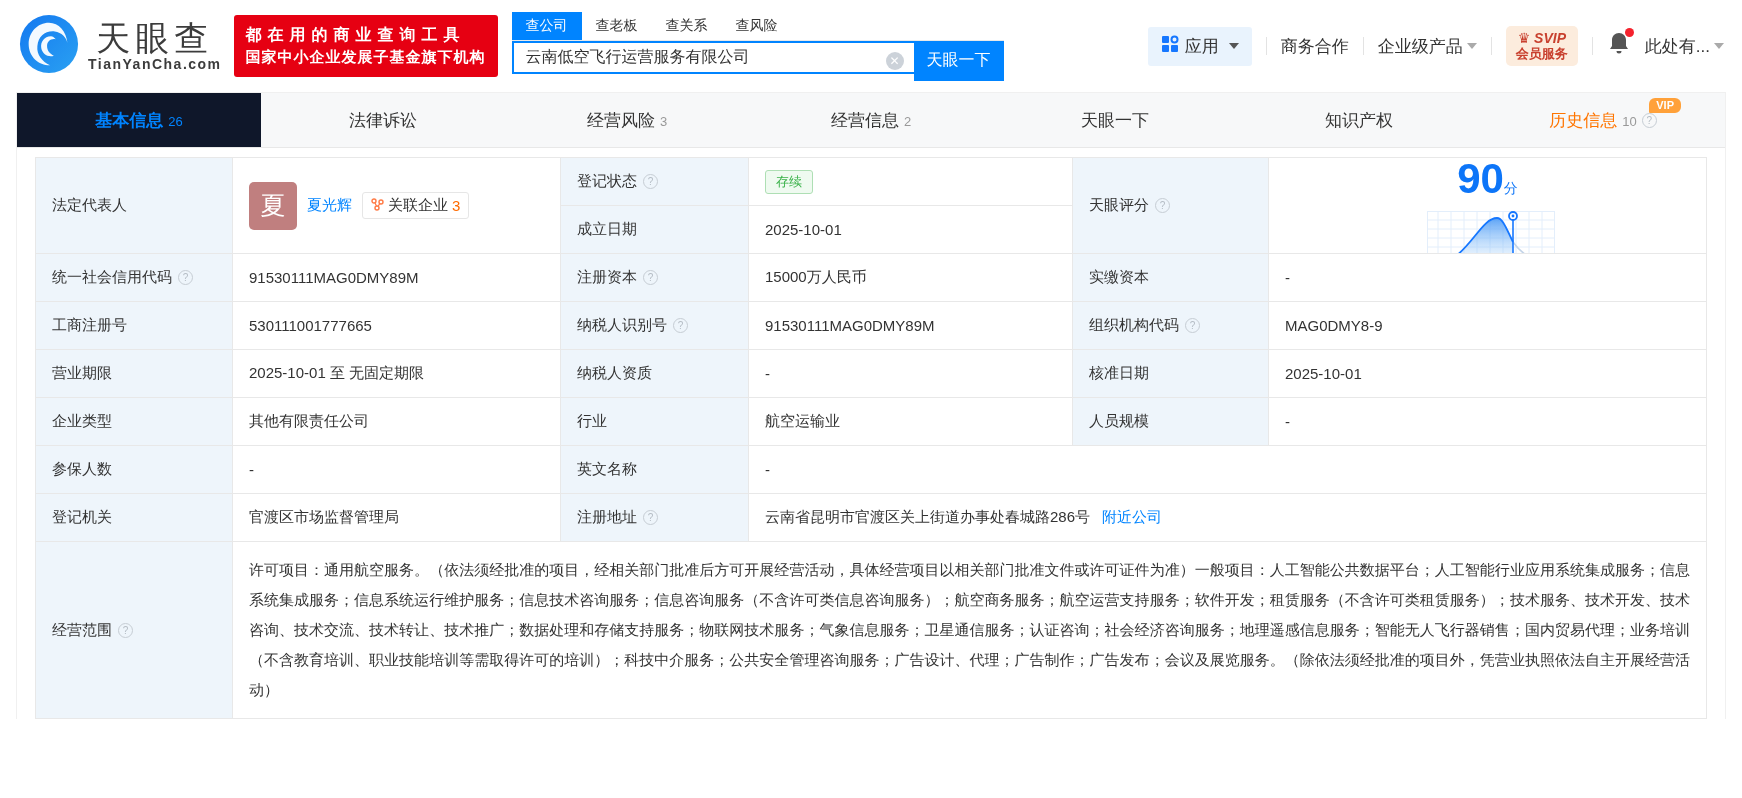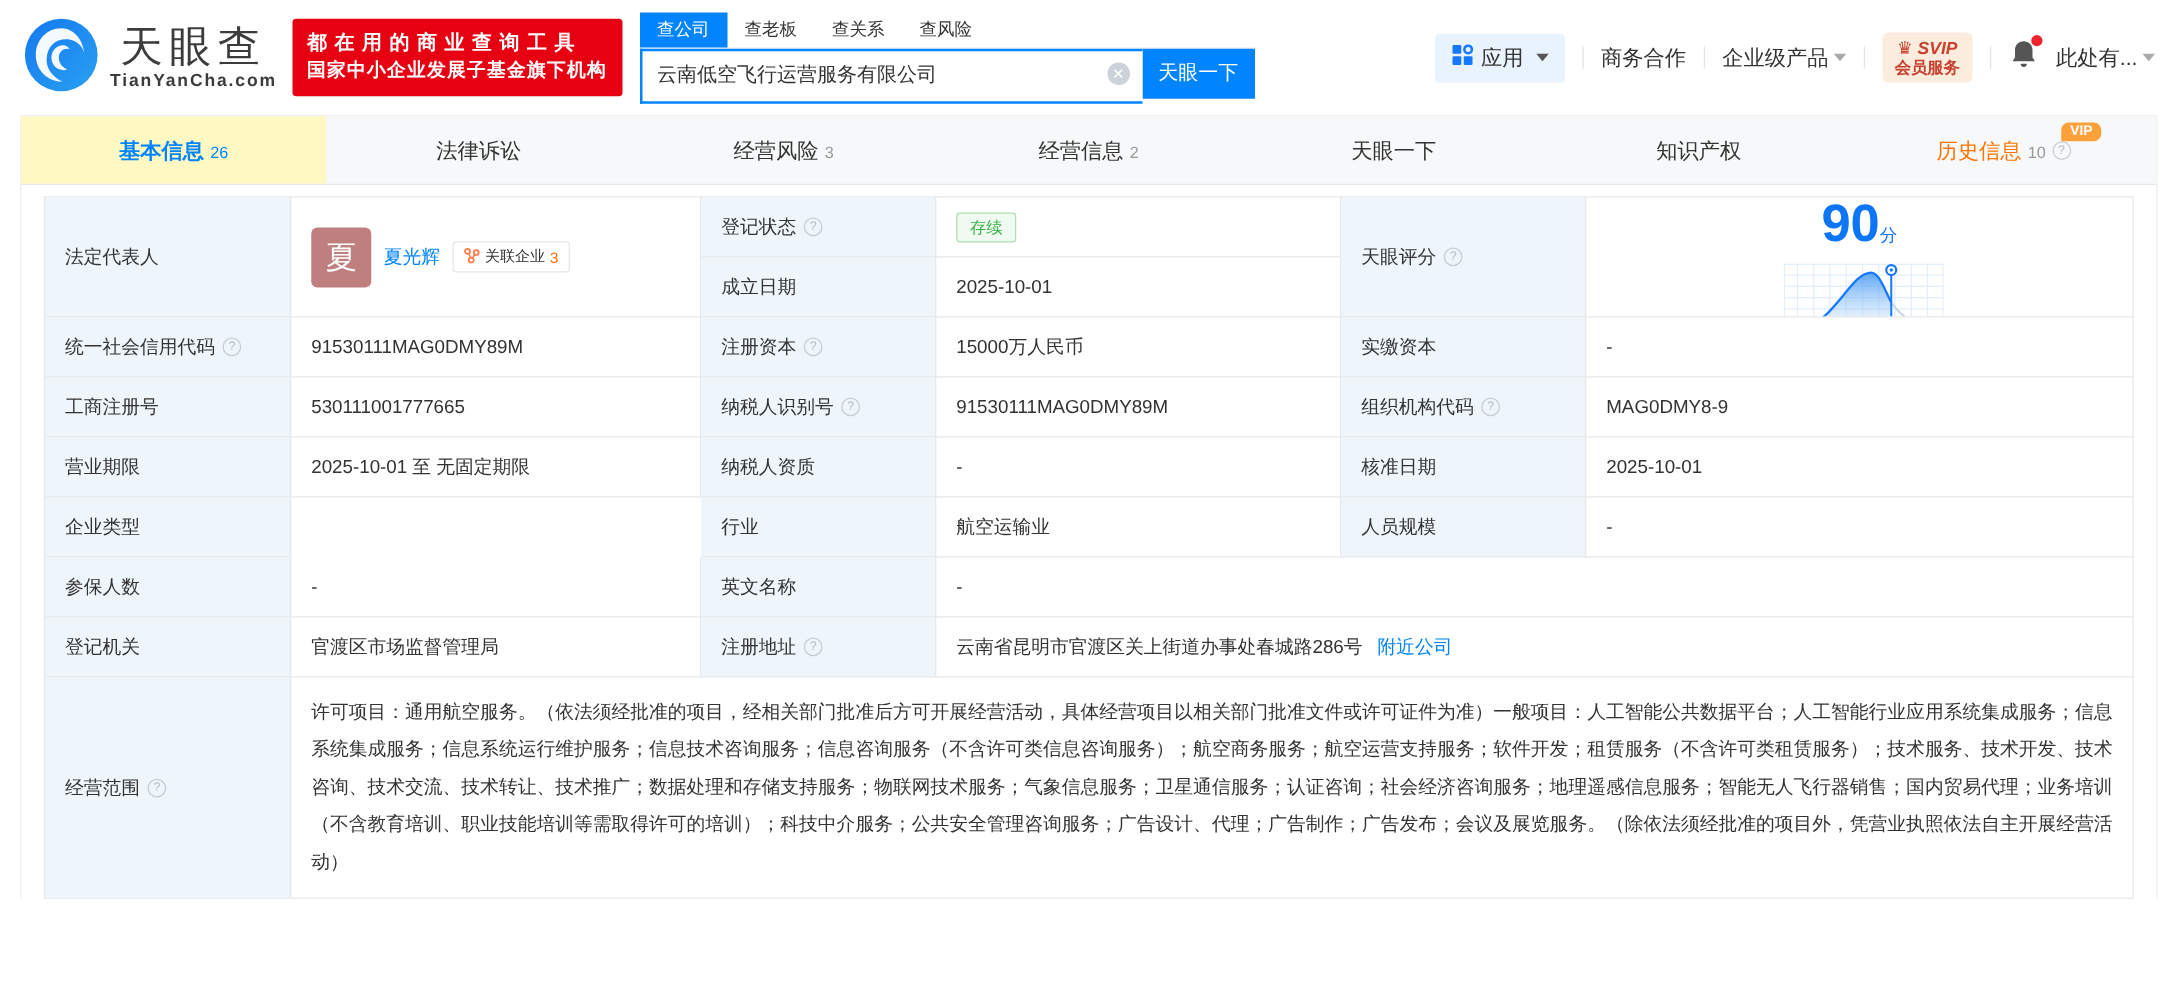--- a/index.html
+++ b/index.html
@@ -13,55 +13,55 @@
   .logo-text .en { font-size:14px; font-weight:bold; color:#3c3c3c; letter-spacing:1.5px; }
   .banner { background:#e60012; color:#fff; margin-left:12px; padding:9px 12px; border-radius:3px; }
   .banner .b1 { font-size:16px; font-weight:bold; letter-spacing:6px; line-height:22px; }
   .banner .b2 { font-size:15px; font-weight:bold; letter-spacing:1px; line-height:22px; }
   .search-area { margin-left:14px; width:492px; }
   .search-tabs { display:flex; align-items:flex-end; border-bottom:1px solid #e9e9e9; }
   .search-tab { font-size:14px; color:#333; padding:5px 14px; cursor:pointer; }
   .search-tab.active { background:#0084ff; color:#fff; }
   .search-row { display:flex; }
   .search-input-wrap { position:relative; flex:1; }
-  .search-input-wrap input { width:100%; height:44px; border:2px solid #0084ff; border-right:none; outline:none; font-size:16px; color:#333; padding:0 34px 0 12px; font-family:Liberation Sans, sans-serif; }
+  .search-input-wrap input { width:100%; height:33px; border:2px solid #0084ff; border-right:none; outline:none; font-size:16px; color:#333; padding:0 34px 0 12px; font-family:Liberation Sans, sans-serif; }
   .clear-btn { position:absolute; right:10px; top:11px; width:18px; height:18px; border-radius:50%; background:#ccd2d9; color:#fff; font-size:12px; line-height:18px; text-align:center; cursor:pointer; }
   .search-btn { width:90px; height:40px; background:#0084ff; color:#fff; border:none; font-size:16px; cursor:pointer; font-family:inherit; }
   .header-right { margin-left:auto; display:flex; align-items:center; gap:14px; white-space:nowrap; }
   .apps-btn { display:flex; align-items:center; gap:6px; background:#e9f3fd; padding:8px 13px; border-radius:3px; cursor:pointer; font-size:17px; color:#333; }
   .caret { display:inline-block; width:0; height:0; border-left:5px solid transparent; border-right:5px solid transparent; border-top:6px solid #555; margin-left:4px; }
   .caret.light { border-top-color:#aaa; }
   .hdr-divider { width:1px; height:18px; background:#e3e3e3; }
   .hdr-link { font-size:17px; color:#333; cursor:pointer; display:flex; align-items:center; }
   .svip { background:#fcecdd; border-radius:5px; padding:4px 10px; text-align:center; cursor:pointer; }
   .svip .l1 { color:#c8402e; font-size:14px; font-weight:bold; font-style:italic; line-height:16px; }
   .svip .l2 { color:#c8402e; font-size:13px; font-weight:bold; line-height:16px; }
   .bell-wrap { position:relative; cursor:pointer; }
   .red-dot { position:absolute; top:-3px; right:-3px; width:9px; height:9px; background:#f5222d; border-radius:50%; }
 
   
   .content { margin:0 16px; border-left:1px solid #f0f0f0; border-right:1px solid #f0f0f0; }
   .tab-bar { display:flex; border-top:1px solid #f0f0f0; border-bottom:1px solid #e8e8e8; background:#f7f8f9; }
   .tab { flex:1; height:54px; display:flex; align-items:center; justify-content:center; gap:5px; cursor:pointer; position:relative; font-size:17px; color:#333; }
-  .tab.active { background:#fef9c3; color:#0084ff; font-weight:bold; }
+  .tab.active { background:#0f172a; color:#0084ff; font-weight:bold; }
   .tab .cnt { font-size:13px; color:#999; font-weight:normal; margin-top:2px; }
   .tab.active .cnt { color:#0084ff; }
   .tab.orange { color:#ff7500; }
   .vip-badge { position:absolute; top:5px; right:calc(50% - 78px); background:#ffa13a; color:#fff; font-size:11px; font-weight:bold; padding:1px 7px 2px; border-radius:6px 6px 6px 1px; }
 
   
   .info-table { margin:9px 18px 0; display:grid; grid-template-columns:197px 328px 188px 324px 196px 1fr; grid-template-rows:repeat(8,48px) auto; border:1px solid #e8e8e8; font-size:15px; }
   .cell { border-right:1px solid #e8e8e8; border-bottom:1px solid #e8e8e8; display:flex; align-items:center; padding:0 16px; overflow:hidden; }
   .cell.lbl { background:#eef5fb; gap:6px; color:#333; }
   .cell.noR { border-right:none; }
   .cell.noB { border-bottom:none; }
   .help { width:15px; height:15px; border-radius:50%; border:1px solid #c6cdd4; color:#b4bcc4; font-size:10px; display:inline-flex; align-items:center; justify-content:center; flex:none; cursor:pointer; }
   .link { color:#0084ff; cursor:pointer; text-decoration:none; }
   .avatar { width:48px; height:48px; border-radius:5px; background:#c07f7f; color:#fff; font-size:25px; display:flex; align-items:center; justify-content:center; flex:none; }
-  .rel-badge { display:inline-flex; align-items:center; gap:4px; border:1px solid #e6e6e6; border-radius:3px; padding:3px 8px; font-size:12px; color:#333; cursor:pointer; }
+  .rel-badge { display:inline-flex; align-items:center; gap:4px; border:1px solid #e6e6e6; border-radius:3px; padding:3px 8px; font-size:15px; color:#333; cursor:pointer; }
   .rel-badge .num { color:#ff6b00; }
   .status-badge { color:#3bb24a; background:#effaf0; border:1px solid #aedfb4; border-radius:3px; padding:2px 10px; font-size:13px; }
   .score-cell { gap:10px; justify-content:flex-start;flex-direction:column; }
   .score-num { color:#0d75f8; font-size:42px; font-weight:bold; line-height:1; }
   .score-unit { color:#0d75f8; font-size:14px; vertical-align:baseline; }
   .score-chart { display:flex; flex-direction:column; margin-left:6px; }
   .axis { display:flex; justify-content:space-between; width:128px; }
   .axis span { font-size:7px; color:#9aa5b1; transform:scale(0.9); }
   .scope-val { padding:13px 16px; line-height:30px; align-items:flex-start; text-align:justify; }
 
@@ -284,20 +284,21 @@
       <div class="cell c6 r4 noR">MAG0DMY8-9</div>
 
       <div class="cell lbl c1 r5">营业期限</div>
       <div class="cell c2 r5">2025-10-01 至 无固定期限</div>
       <div class="cell lbl c3 r5">纳税人资质</div>
       <div class="cell c4 r5">-</div>
       <div class="cell lbl c5 r5">核准日期</div>
       <div class="cell c6 r5 noR">2025-10-01</div>
 
       <div class="cell lbl c1 r6">企业类型</div>
+      <div class="cell c2 r6">其他有限责任公司</div>
       <div class="cell lbl c3 r6">行业</div>
       <div class="cell lbl c5 r6">人员规模</div>
       <div class="cell c4 r6">航空运输业</div>
       <div class="cell c6 r6 noR">-</div>
 
       <div class="cell lbl c1 r7">参保人数</div>
       <div class="cell c2 r7">-</div>
       <div class="cell lbl c3 r7">英文名称</div>
       <div class="cell r7 c4to6 noR">-</div>
 

